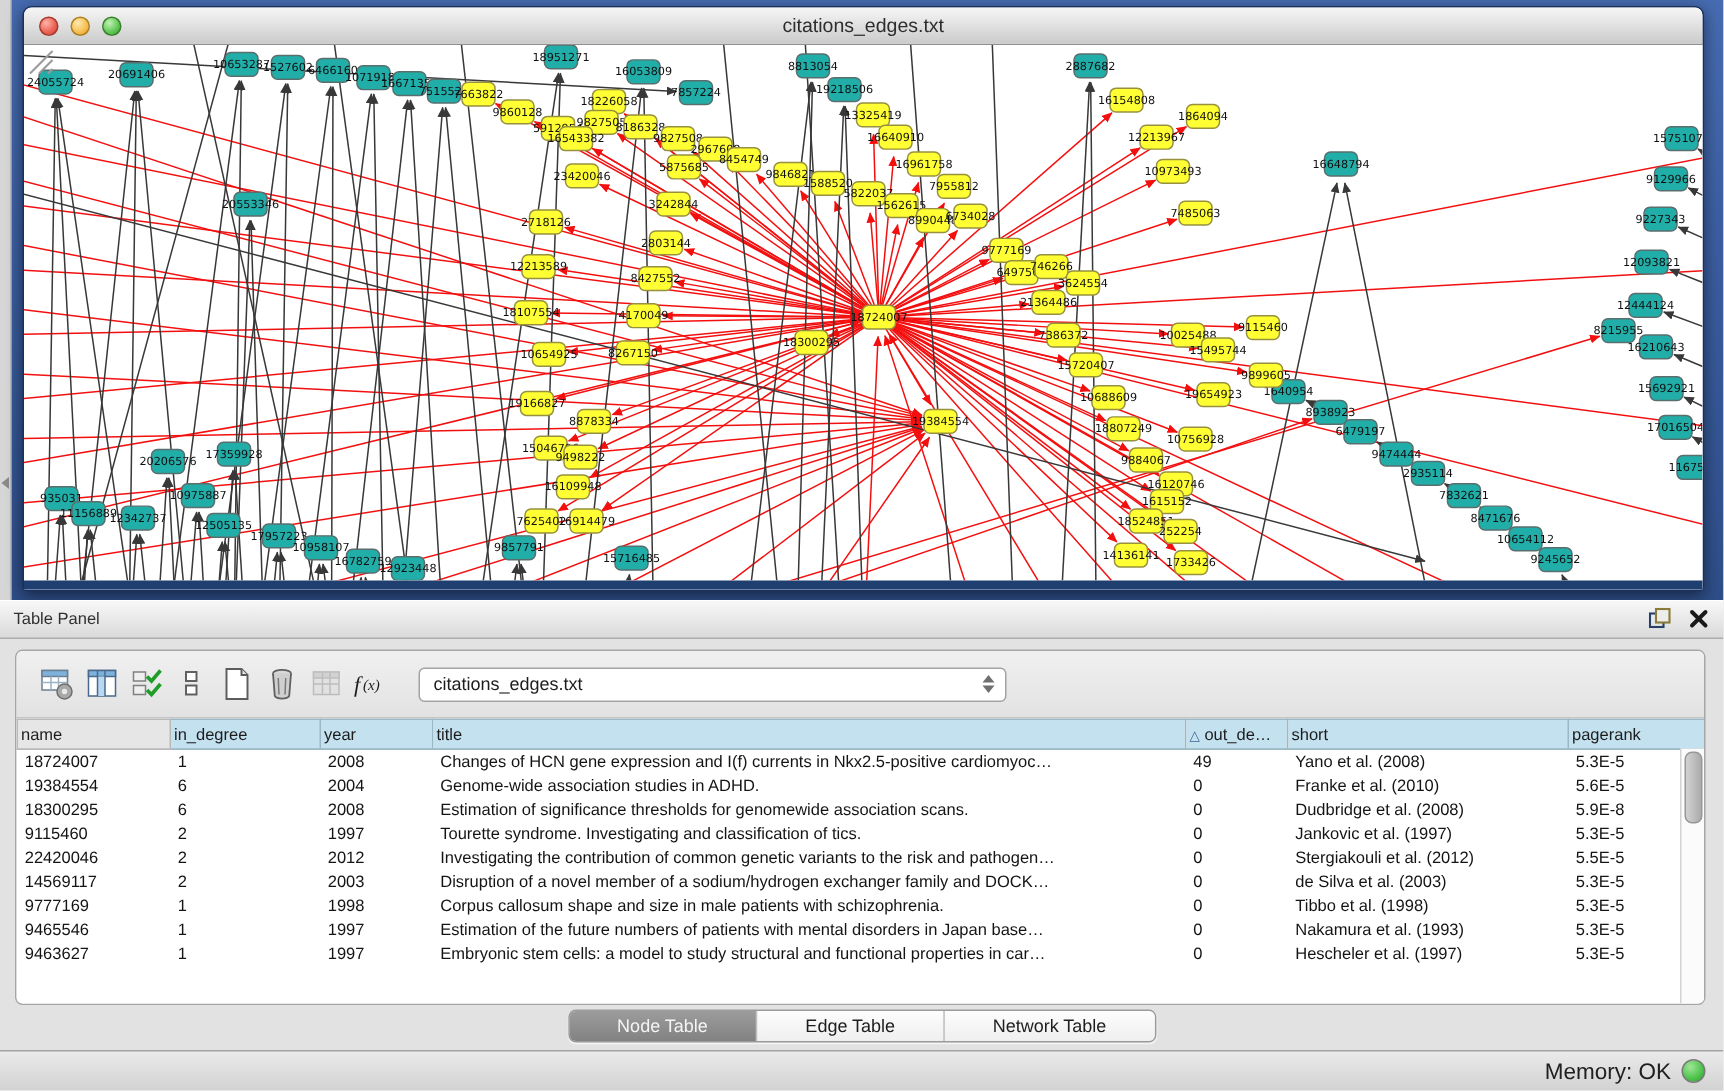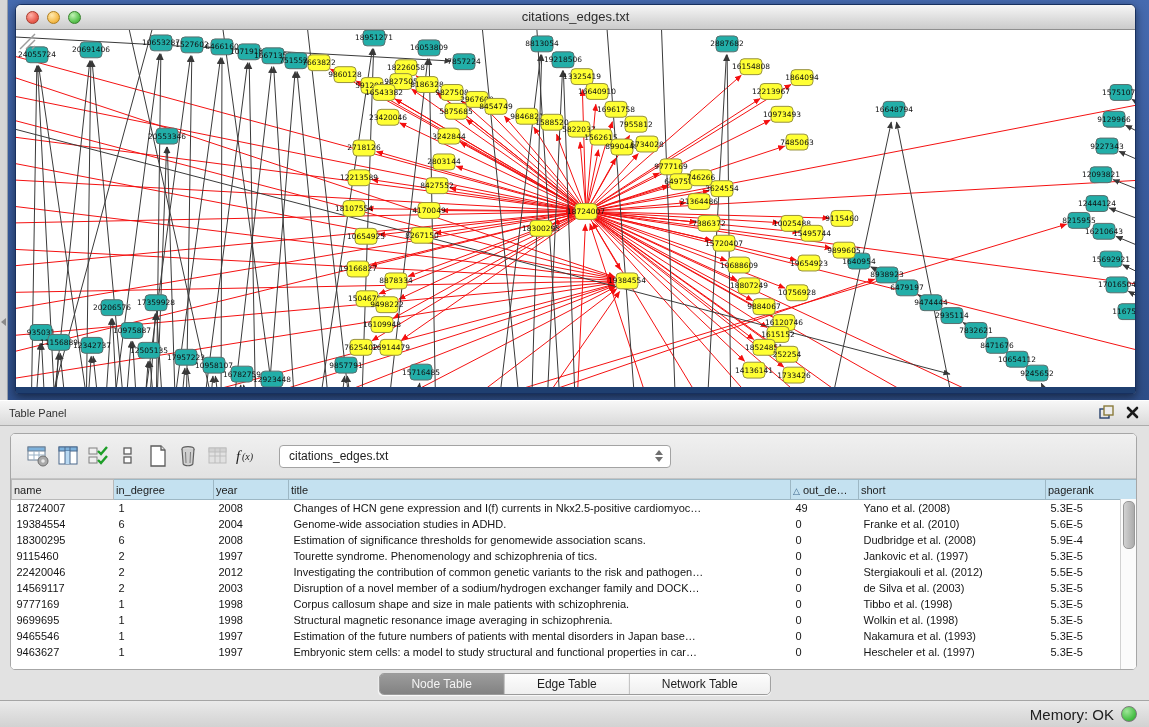--- a/index.html
+++ b/index.html
@@ -662,27 +662,27 @@
               <td style="width: 182px;">Franke et al. (2010)</td>
               <td style="width: 100px;">5.6E-5</td>
             </tr>
             <tr>
               <td style="width: 97px;">18300295</td>
               <td style="width: 95px;">6</td>
               <td style="width: 70px;">2008</td>
               <td style="width: 497px;">Estimation of significance thresholds for genomewide association scans.</td>
               <td style="width: 63px;">0</td>
               <td style="width: 182px;">Dudbridge et al. (2008)</td>
-              <td style="width: 100px;">5.9E-4</td>
+              <td style="width: 100px;">5.9E-8</td>
             </tr>
             <tr>
               <td style="width: 97px;">9115460</td>
               <td style="width: 95px;">2</td>
               <td style="width: 70px;">1997</td>
-              <td style="width: 497px;">Tourette syndrome. Phenomenology and schizophrenia of tics.</td>
+              <td style="width: 497px;">Tourette syndrome. Investigating and classification of tics.</td>
               <td style="width: 63px;">0</td>
               <td style="width: 182px;">Jankovic et al. (1997)</td>
               <td style="width: 100px;">5.3E-5</td>
             </tr>
             <tr>
               <td style="width: 97px;">22420046</td>
               <td style="width: 95px;">2</td>
               <td style="width: 70px;">2012</td>
               <td style="width: 497px;">Investigating the contribution of common genetic variants to the risk and pathogen…</td>
               <td style="width: 63px;">0</td>
@@ -701,29 +701,20 @@
             <tr>
               <td style="width: 97px;">9777169</td>
               <td style="width: 95px;">1</td>
               <td style="width: 70px;">1998</td>
               <td style="width: 497px;">Corpus callosum shape and size in male patients with schizophrenia.</td>
               <td style="width: 63px;">0</td>
               <td style="width: 182px;">Tibbo et al. (1998)</td>
               <td style="width: 100px;">5.3E-5</td>
             </tr>
             <tr>
-              <td style="width: 97px;">9699695</td>
-              <td style="width: 95px;">1</td>
-              <td style="width: 70px;">1998</td>
-              <td style="width: 497px;">Structural magnetic resonance image averaging in schizophrenia.</td>
-              <td style="width: 63px;">0</td>
-              <td style="width: 182px;">Wolkin et al. (1998)</td>
-              <td style="width: 100px;">5.3E-5</td>
-            </tr>
-            <tr>
               <td style="width: 97px;">9465546</td>
               <td style="width: 95px;">1</td>
               <td style="width: 70px;">1997</td>
               <td style="width: 497px;">Estimation of the future numbers of patients with mental disorders in Japan base…</td>
               <td style="width: 63px;">0</td>
               <td style="width: 182px;">Nakamura et al. (1993)</td>
               <td style="width: 100px;">5.3E-5</td>
             </tr>
             <tr>
               <td style="width: 97px;">9463627</td>

